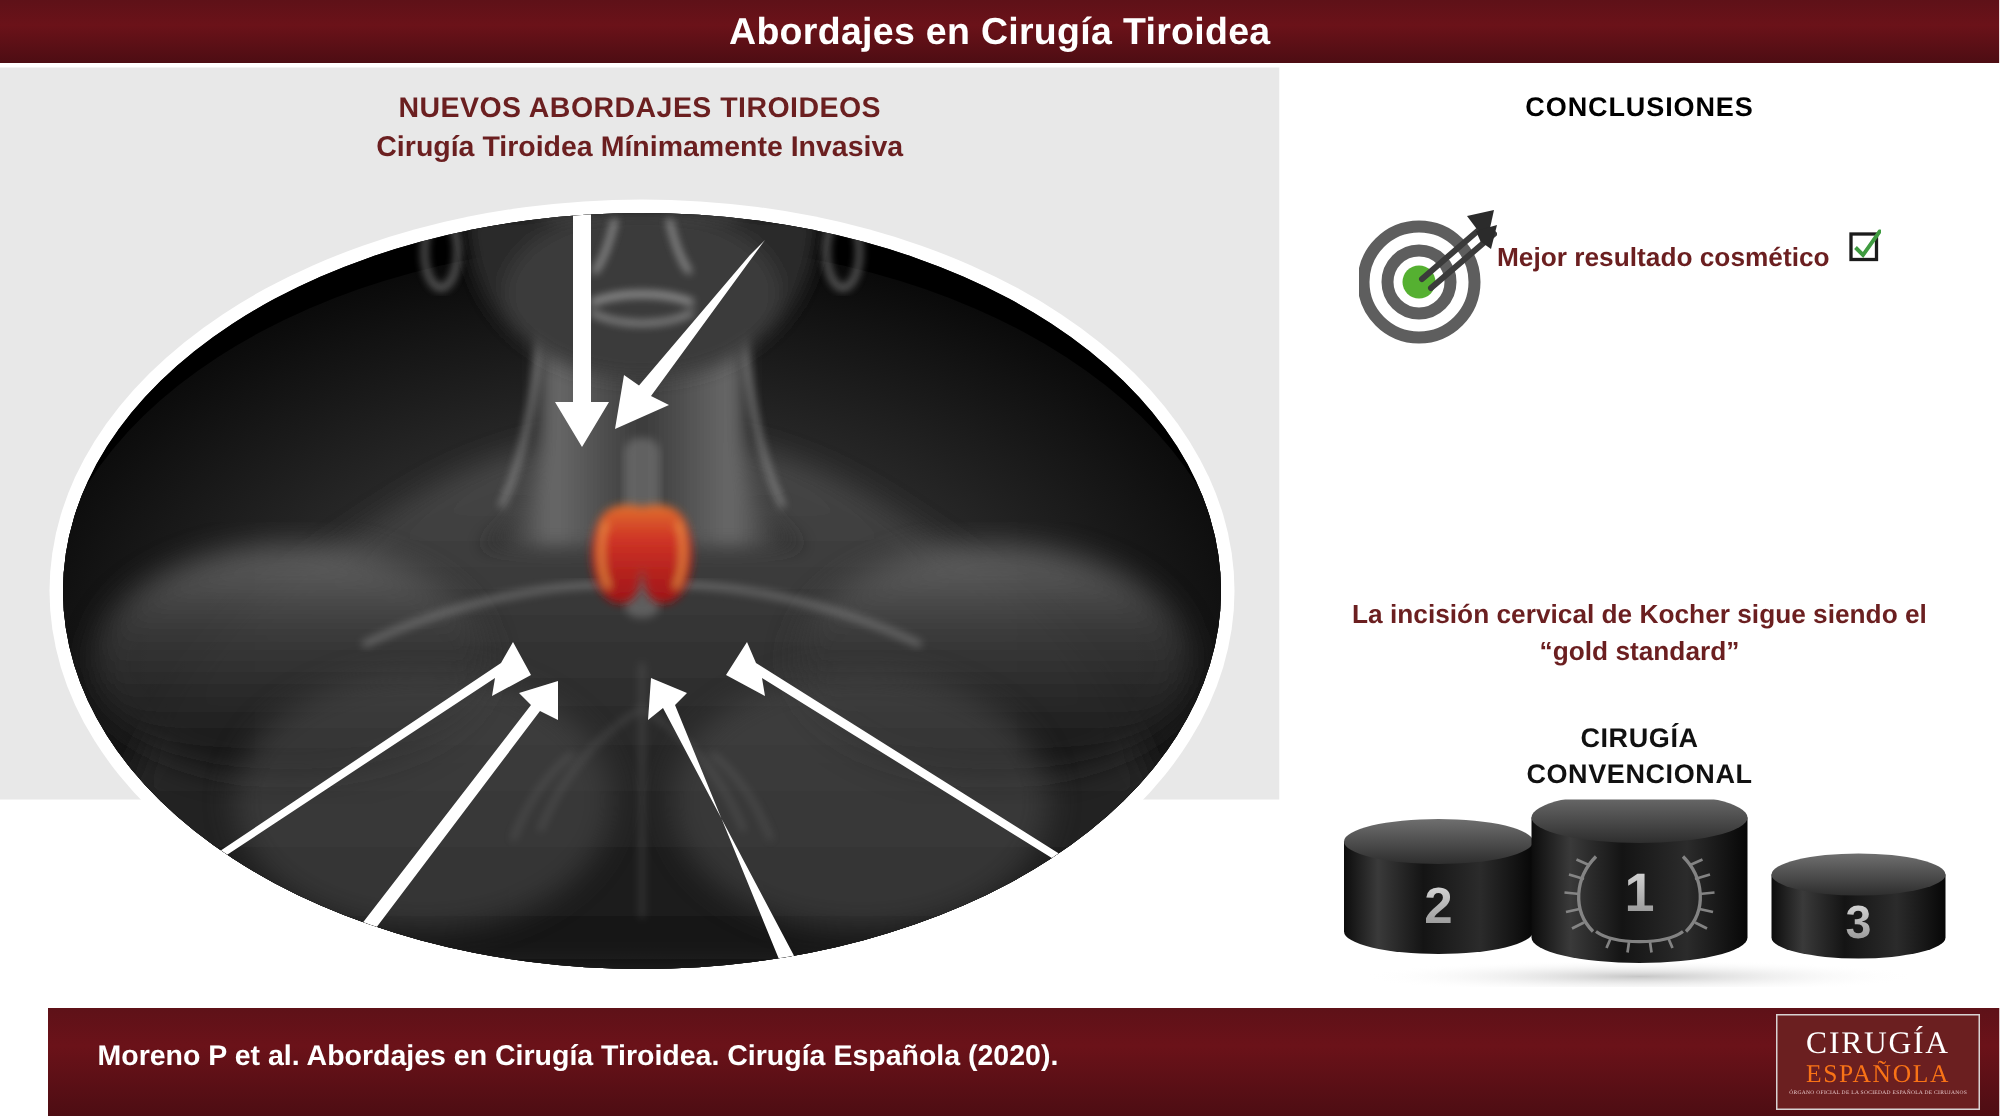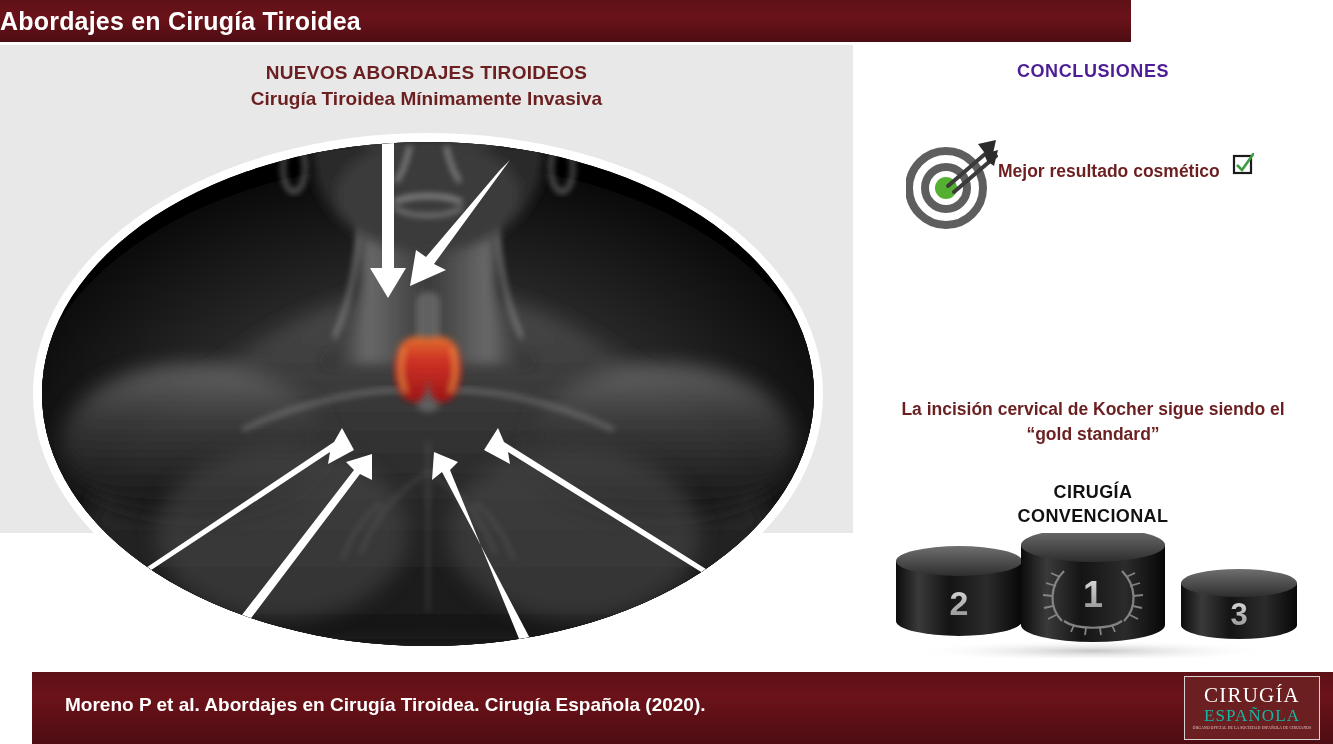--- a/index.html
+++ b/index.html
@@ -15,24 +15,25 @@
     width: 1333px;
     height: 744px;
     overflow: hidden;
     background: #ffffff;
   }
 
   
   .header-bar {
     position: absolute;
     left: 0; top: 0;
-    width: 1131px; height: 42px;
+    width: 1333px; height: 42px;
     background: linear-gradient(180deg, #5e1118 0%, #6b1219 40%, #4d0d13 100%);
     display: flex;
     align-items: center;
+    justify-content: center;
   }
   .header-title {
     color: #ffffff;
     font-size: 25px;
     font-weight: bold;
     letter-spacing: 0.2px;
     white-space: nowrap;
   }
 
   
@@ -90,21 +91,21 @@
     position: absolute;
     left: 853px; top: 45px;
     width: 480px; height: 618px;
     background: #ffffff;
   }
   .conclusiones-title {
     position: absolute;
     left: 0; top: 16px;
     width: 480px;
     text-align: center;
-    color: #4c1d95;
+    color: #000000;
     font-size: 18px;
     font-weight: bold;
     letter-spacing: 0.6px;
   }
 
   .target-icon {
     position: absolute;
     left: 53px; top: 93px;
     width: 92px; height: 92px;
   }
@@ -191,21 +192,21 @@
     justify-content: center;
   }
   .logo-line1 {
     color: #ffffff;
     font-family: "Liberation Serif", serif;
     font-size: 21px;
     letter-spacing: 1.2px;
     line-height: 21px;
   }
   .logo-line2 {
-    color: #14b8a6;
+    color: #f97316;
     font-family: "Liberation Serif", serif;
     font-size: 17px;
     letter-spacing: 1.1px;
     line-height: 19px;
   }
   .logo-sub {
     color: #e7c9cb;
     font-family: "Liberation Serif", serif;
     font-size: 3.6px;
     letter-spacing: 0.2px;

